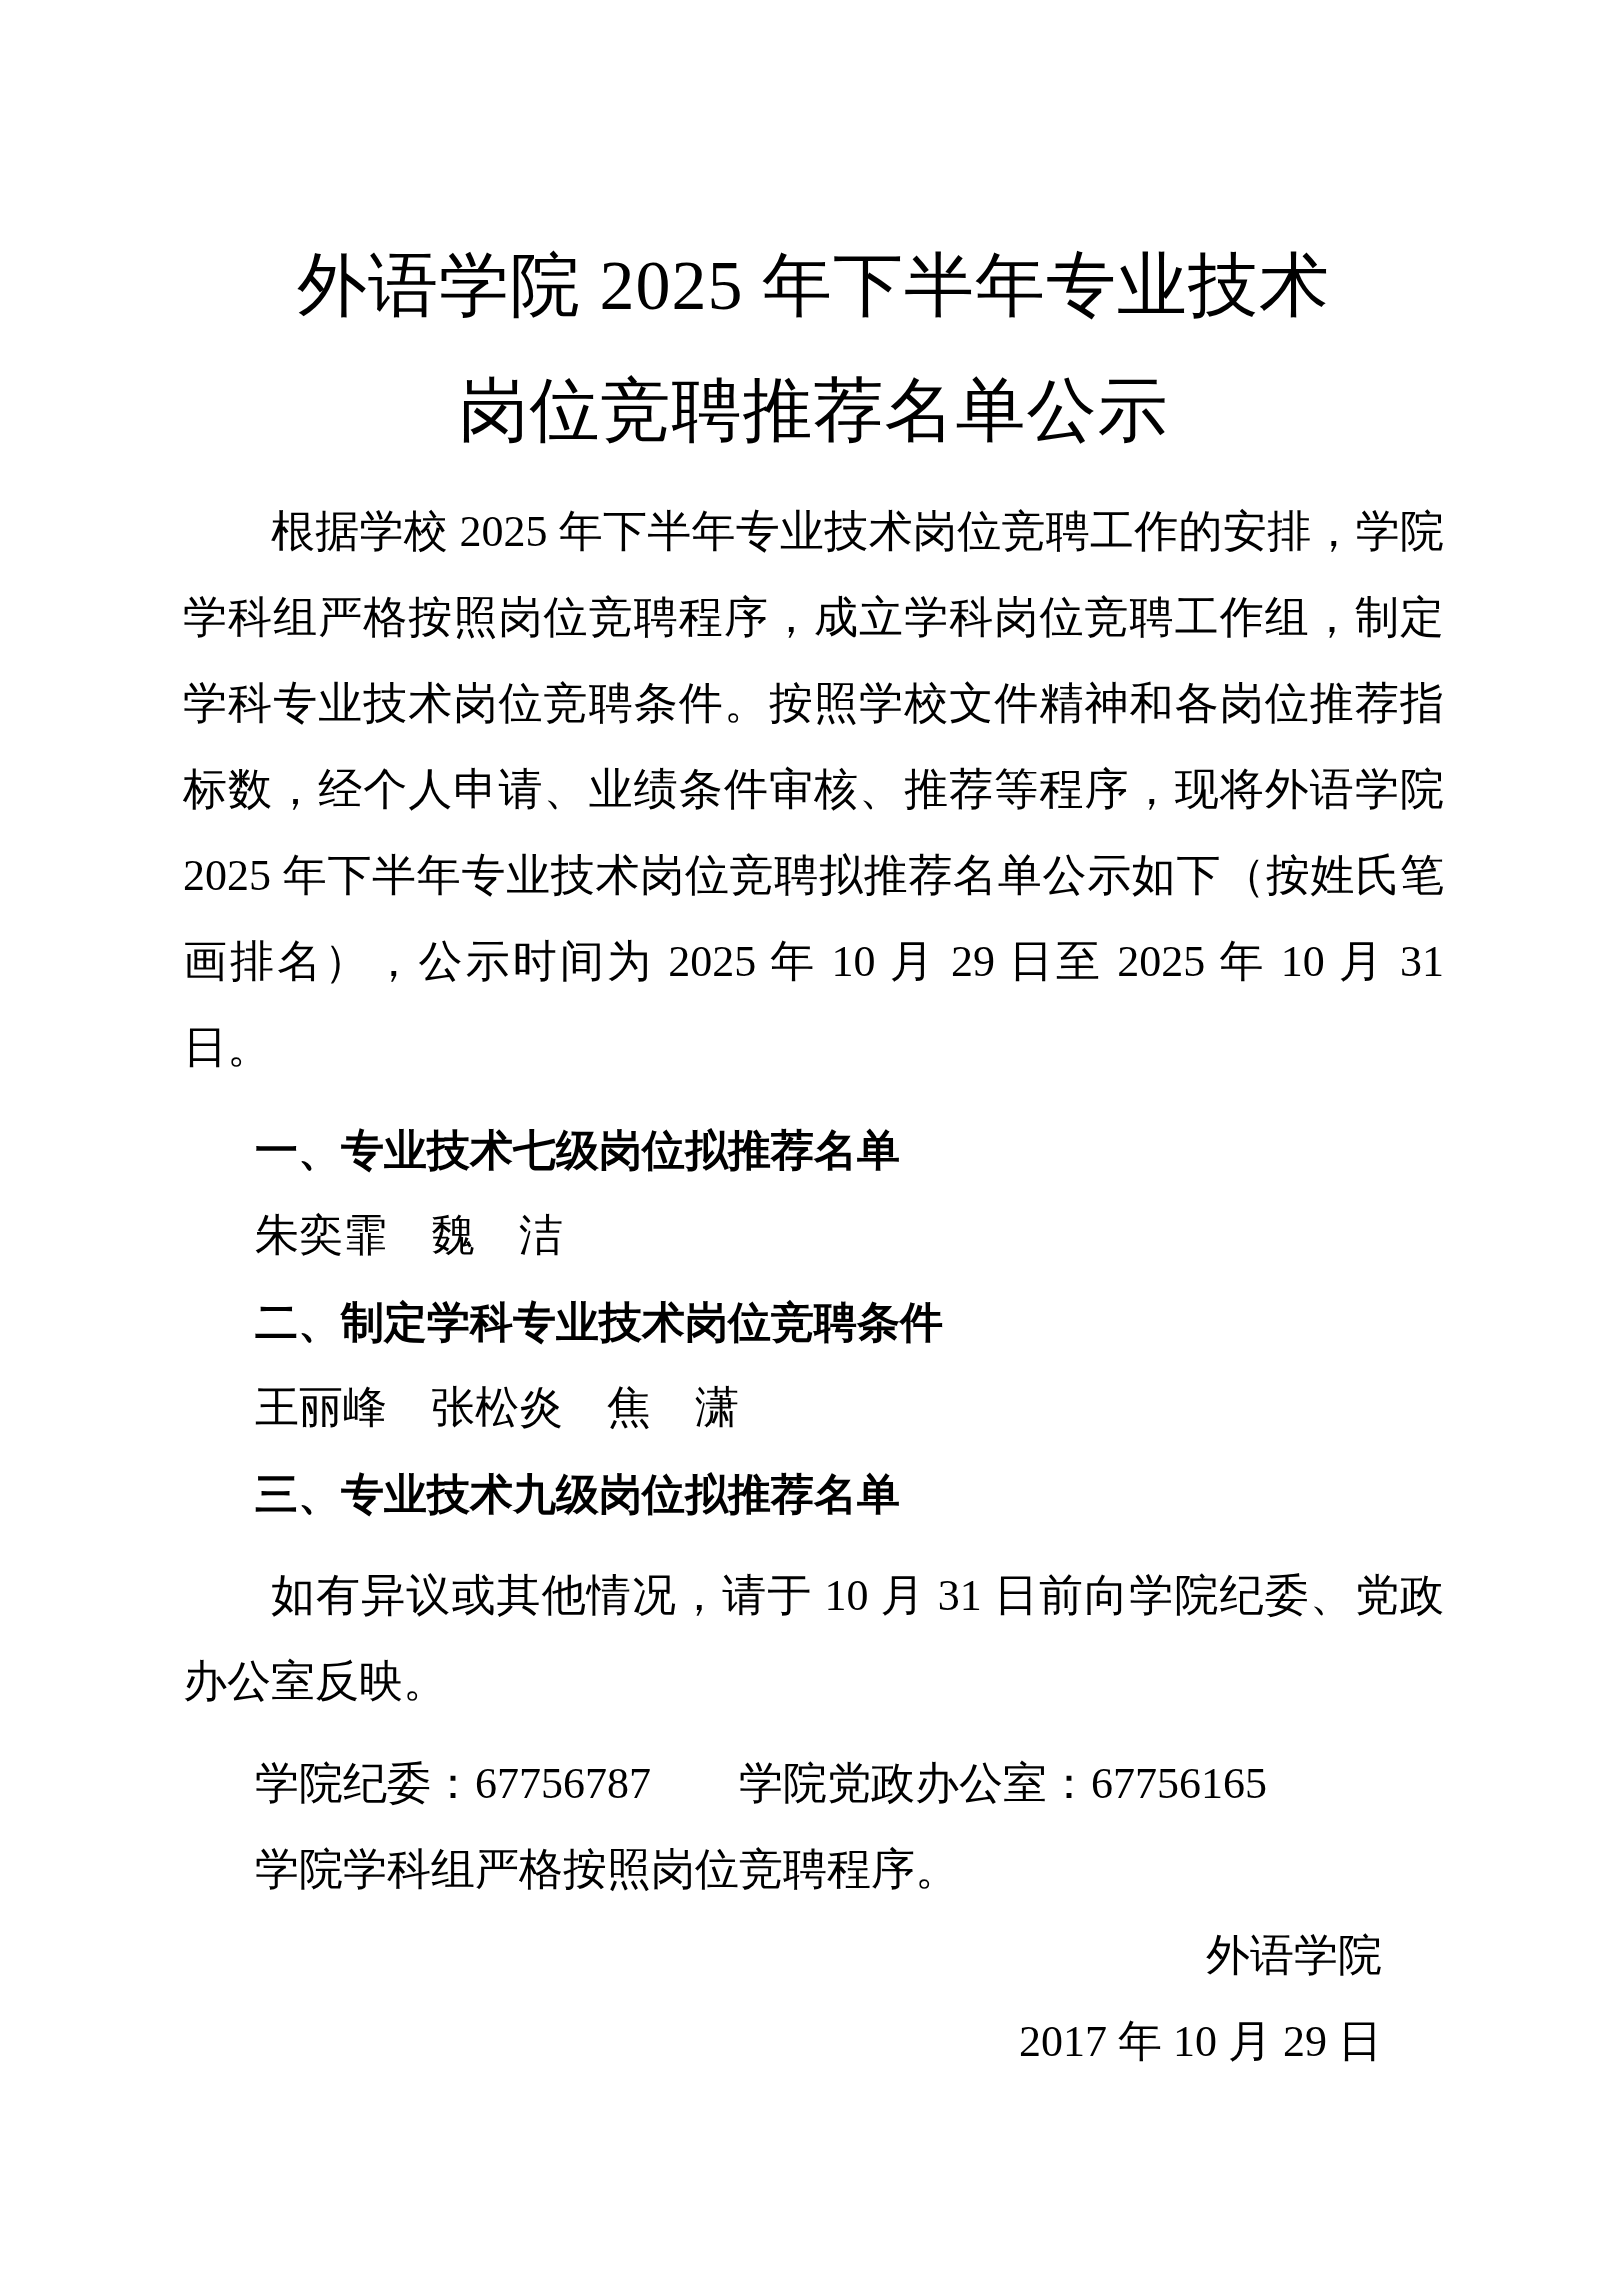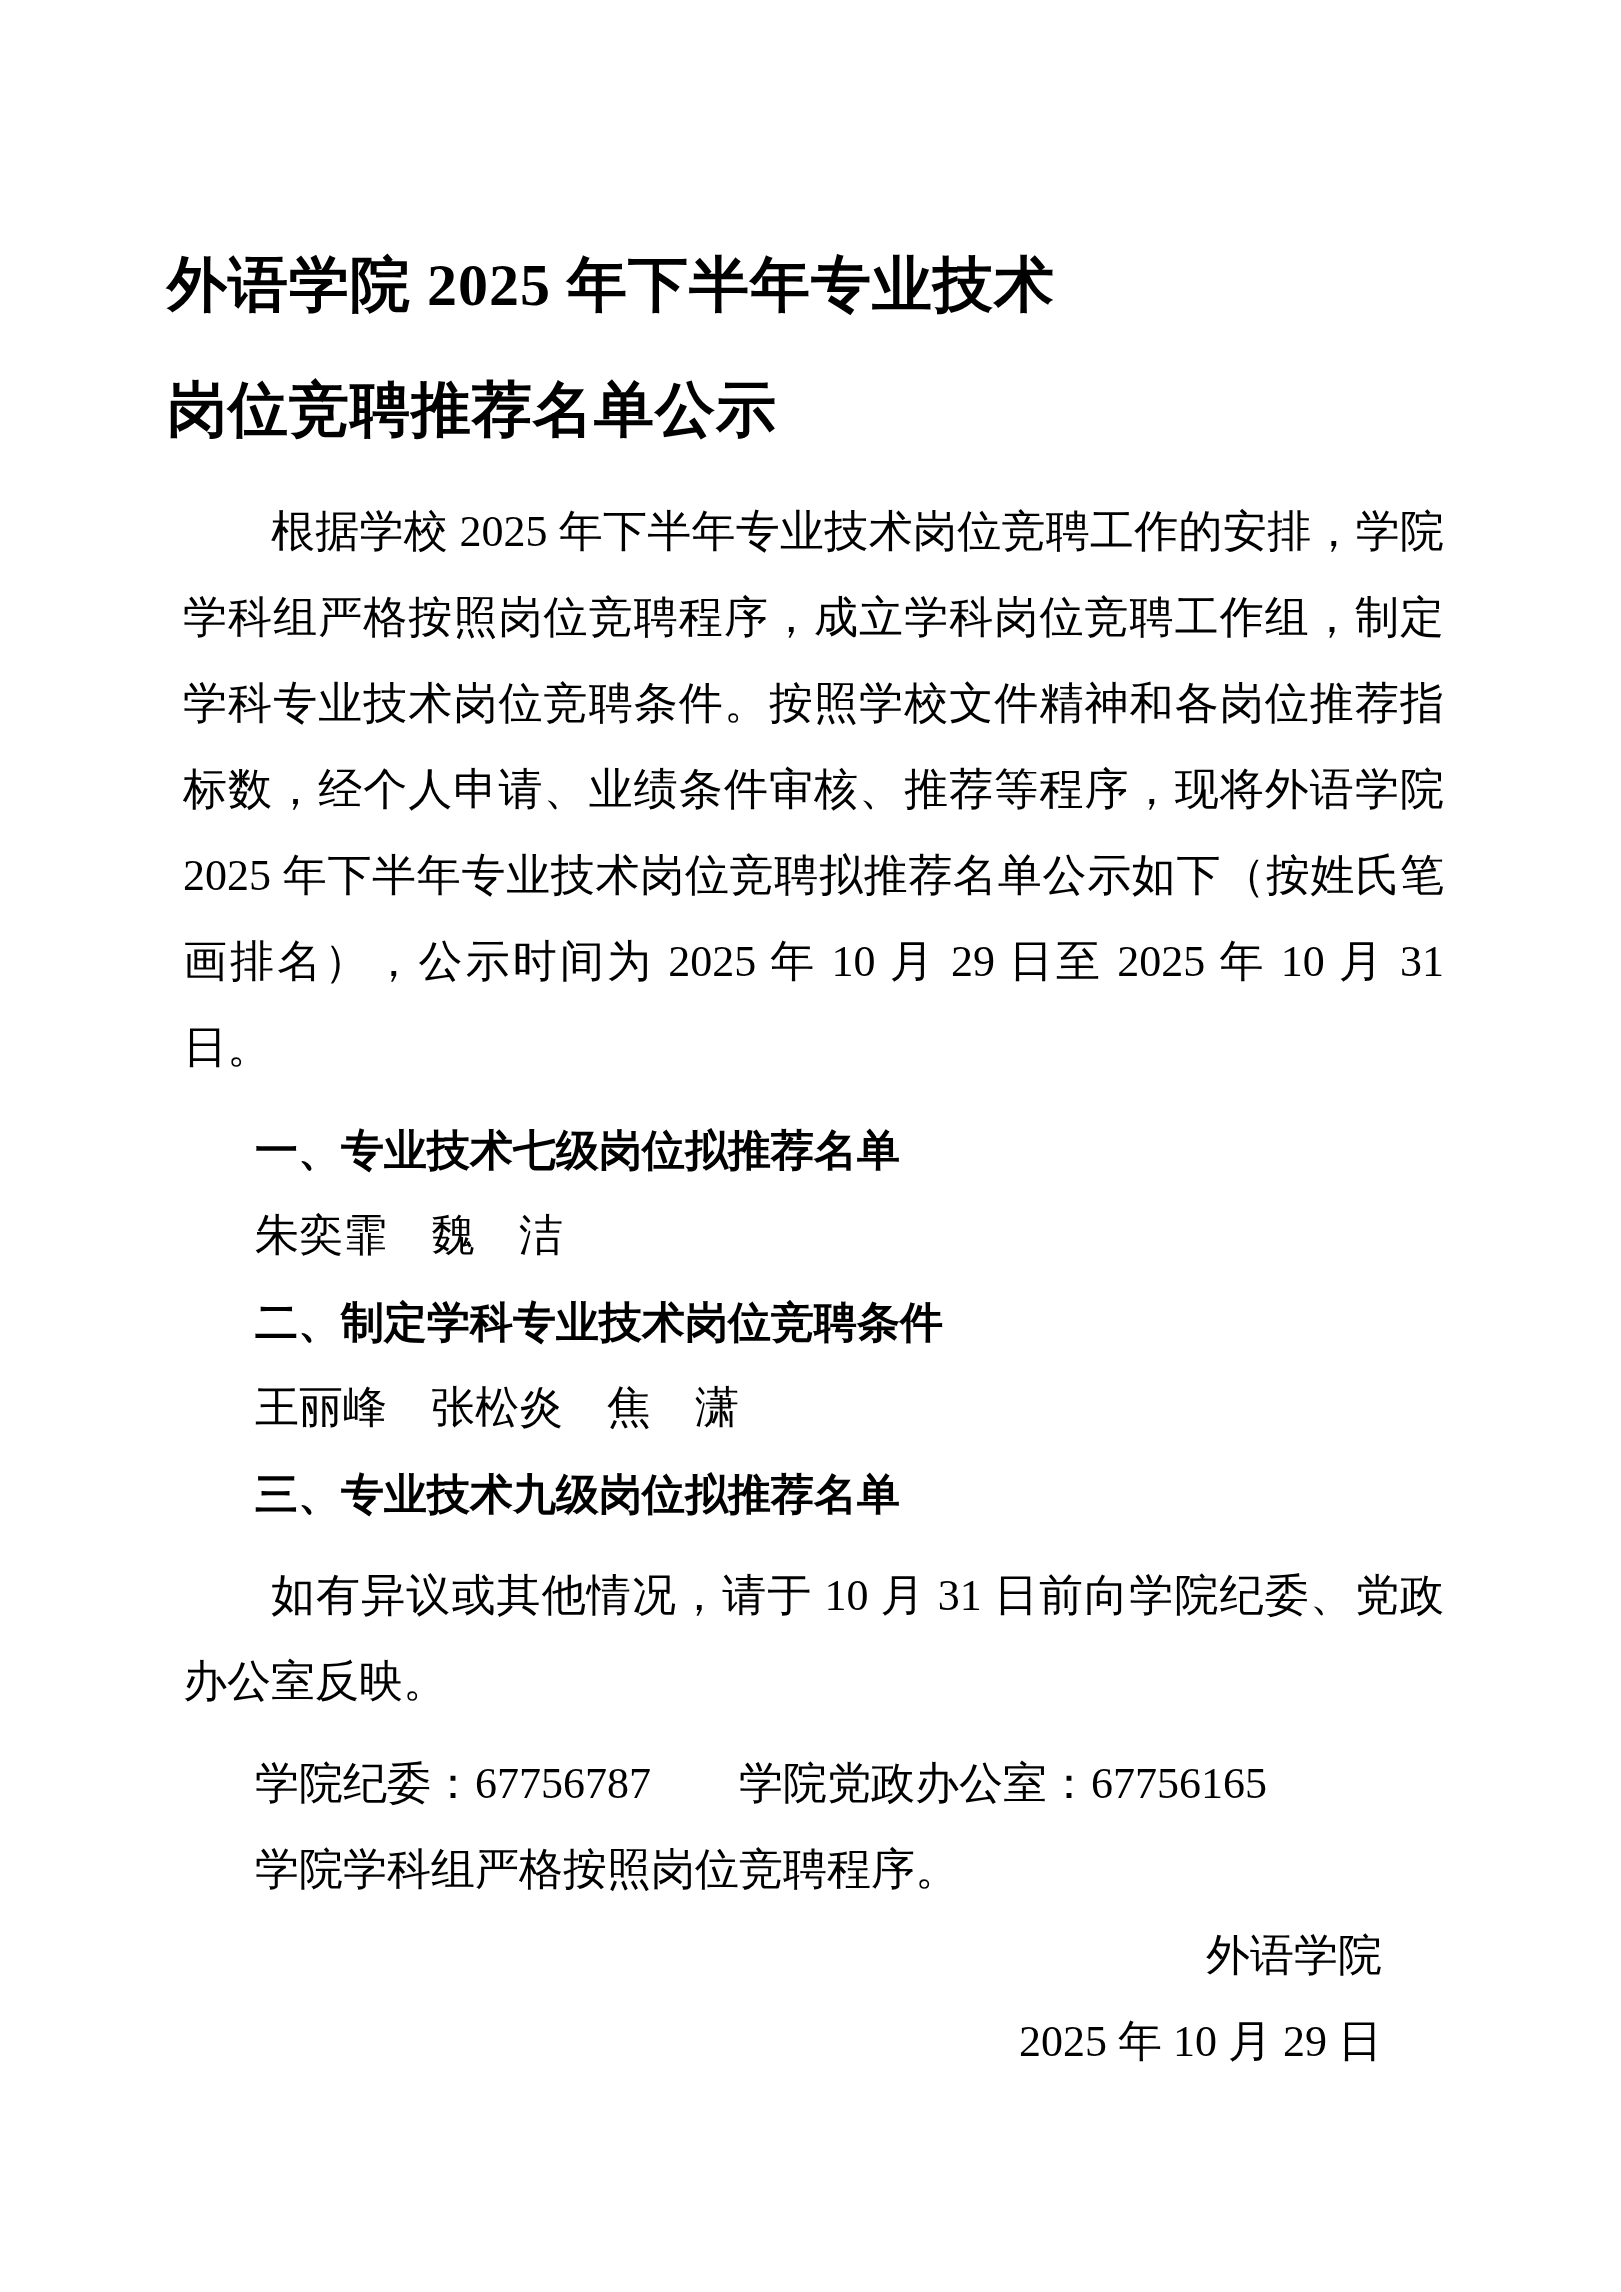--- a/index.html
+++ b/index.html
@@ -12,23 +12,23 @@
     width: 1621px;
     height: 2293px;
     background: #ffffff;
     color: #000000;
     font-family: "Liberation Serif", "DejaVu Serif", serif;
     box-sizing: border-box;
     padding: 223px 161px 0 167px;
     overflow: hidden;
   }
   .doc-title {
-    text-align: left;
-    font-weight: bold;
-    font-size: 60px;
+    text-align: center;
+    font-weight: normal;
+    font-size: 70px;
     letter-spacing: 1px;
   }
   .doc-title .title-line {
     line-height: 125px;
     white-space: nowrap;
   }
   .doc-body {
     font-size: 44px;
     line-height: 86px;
   }
@@ -87,19 +87,19 @@
     <p class="section-heading">三、专业技术九级岗位拟推荐名单</p>
 
     <p class="para">如有异议或其他情况，请于 10 月 31 日前向学院纪委、党政办公室反映。</p>
 
     <p class="contact-line">学院纪委：67756787　　学院党政办公室：67756165</p>
 
     <p class="attachment-line">学院学科组严格按照岗位竞聘程序。</p>
 
     <div class="signature-block">
       <div>外语学院</div>
-      <div>2025 年 10 月 29 日</div>
+      <div>2017 年 10 月 29 日</div>
     </div>
 
   </div>
 
 </div>
 
 
 </body></html>

